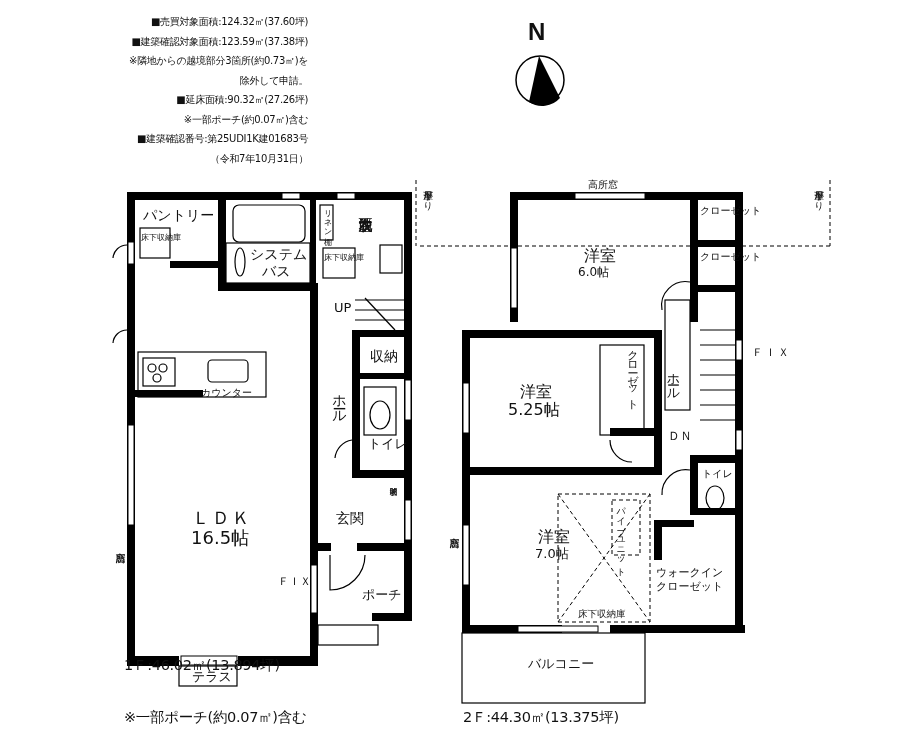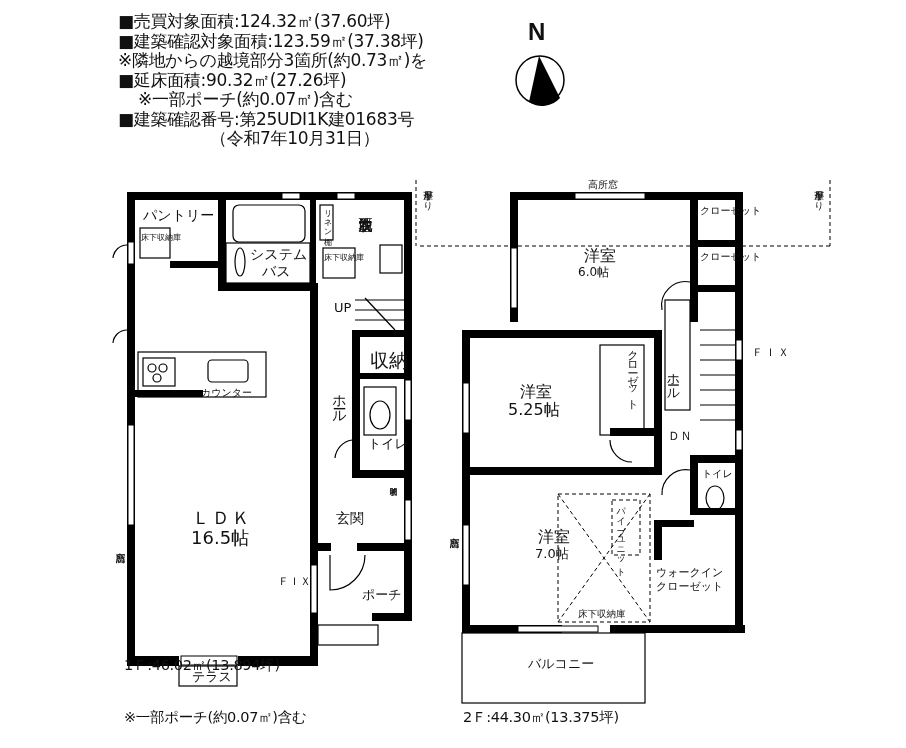--- a/index.html
+++ b/index.html
@@ -1,35 +1,36 @@
 <!DOCTYPE html>
 <html><head>
 <meta charset="utf-8">
 <style>
   html, body { margin:0; padding:0; background:#ffffff; }
   body { width:906px; height:748px; position:relative; overflow:hidden;
          font-family: "DejaVu Sans", "Liberation Sans", sans-serif; color:#111; }
-  .notes { position:absolute; left:118px; top:12px; font-size:17px; line-height:19.5px; letter-spacing:-0.3px; }
+  .notes { position:absolute; left:118px; top:12px; font-size:10px; line-height:19.5px; letter-spacing:-0.3px;text-align:right; }
   .notes div { white-space:nowrap; }
   .notes .ind1 { padding-left:16px; }
   .notes .ind2 { padding-left:20px; }
   .notes .ind3 { padding-left:92px; }
   .compass { position:absolute; left:508px; top:18px; width:64px; height:90px; }
   .plan { position:absolute; left:0; top:0; }
   .lbl { position:absolute; white-space:nowrap; color:#111; }
   .vt { writing-mode: vertical-rl; text-orientation: upright; }
   .floor-area { position:absolute; font-size:14.5px; white-space:nowrap; letter-spacing:-0.3px; }
 </style>
 </head>
 <body>
 
 <div class="notes">
   <div>■売買対象面積:124.32㎡(37.60坪)</div>
   <div>■建築確認対象面積:123.59㎡(37.38坪)</div>
   <div>※隣地からの越境部分3箇所(約0.73㎡)を</div>
+  <div class="ind1">除外して申請。</div>
   <div>■延床面積:90.32㎡(27.26坪)</div>
   <div class="ind2">※一部ポーチ(約0.07㎡)含む</div>
   <div>■建築確認番号:第25UDI1K建01683号</div>
   <div class="ind3">（令和7年10月31日）</div>
 </div>
 
 <div class="compass">
   <div style="position:absolute;left:20px;top:0;font-weight:bold;font-size:24px;font-family:'Liberation Sans',sans-serif;">N</div>
   <svg width="64" height="90" style="position:absolute;left:0;top:0;">
     <circle cx="32" cy="62" r="24" fill="#fff" stroke="#000" stroke-width="1.5"></circle>
@@ -163,21 +164,21 @@
 </svg>
 
 <div class="lbl" style="left:143px;top:207px;font-size:14px;">パントリー</div>
 <div class="lbl" style="left:141px;top:232px;font-size:8px;width:30px;text-align:center;">床下収納庫</div>
 <div class="lbl" style="left:250px;top:246px;font-size:14px;">システム</div>
 <div class="lbl" style="left:262px;top:263px;font-size:14px;">バス</div>
 <div class="lbl vt" style="left:321px;top:204px;font-size:8px;">リネン棚</div>
 <div class="lbl" style="left:324px;top:252px;font-size:8px;width:30px;text-align:center;">床下収納庫</div>
 <div class="lbl vt" style="left:357px;top:207px;font-size:14px;">洗面脱衣室</div>
 <div class="lbl" style="left:334px;top:300px;font-size:13px;">UP</div>
-<div class="lbl" style="left:370px;top:348px;font-size:19px;">収納</div>
+<div class="lbl" style="left:370px;top:348px;font-size:14px;">収納</div>
 <div class="lbl vt" style="left:331px;top:385px;font-size:14px;">ホール</div>
 <div class="lbl" style="left:368px;top:435px;font-size:13px;">トイレ</div>
 <div class="lbl vt" style="left:388px;top:482px;font-size:7.5px;">玄関収納</div>
 <div class="lbl" style="left:336px;top:510px;font-size:14px;">玄関</div>
 <div class="lbl" style="left:201px;top:386px;font-size:10px;">カウンター</div>
 <div class="lbl" style="left:192px;top:506px;font-size:18px;letter-spacing:2px;">ＬＤＫ</div>
 <div class="lbl" style="left:191px;top:526px;font-size:18px;">16.5帖</div>
 <div class="lbl vt" style="left:113px;top:545px;font-size:10px;">高所窓</div>
 <div class="lbl" style="left:278px;top:574px;font-size:11px;">ＦＩＸ</div>
 <div class="lbl" style="left:362px;top:586px;font-size:13px;">ポーチ</div>

